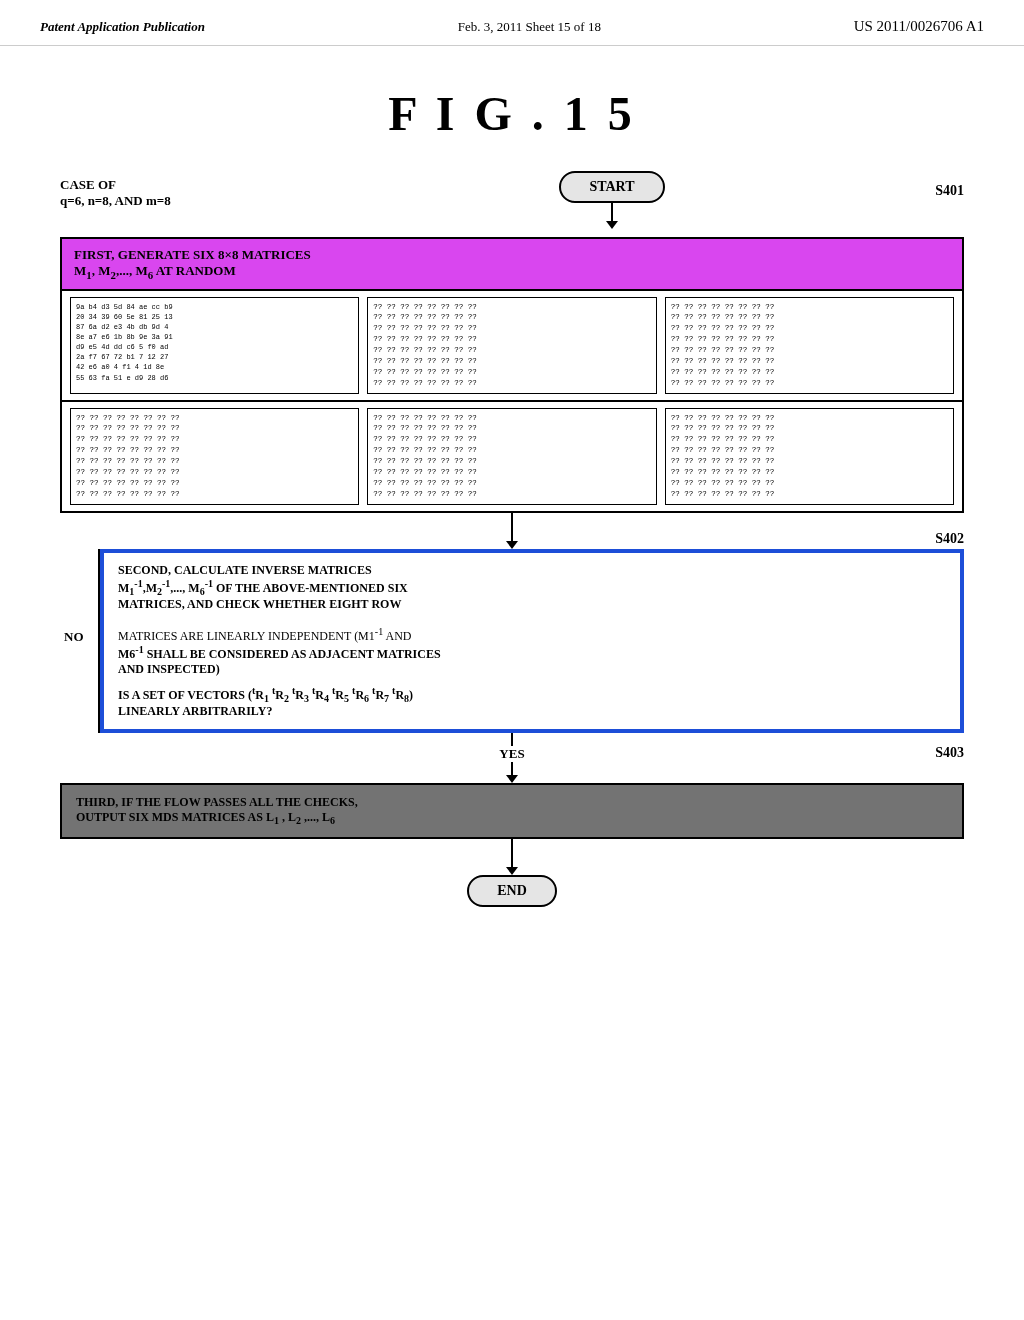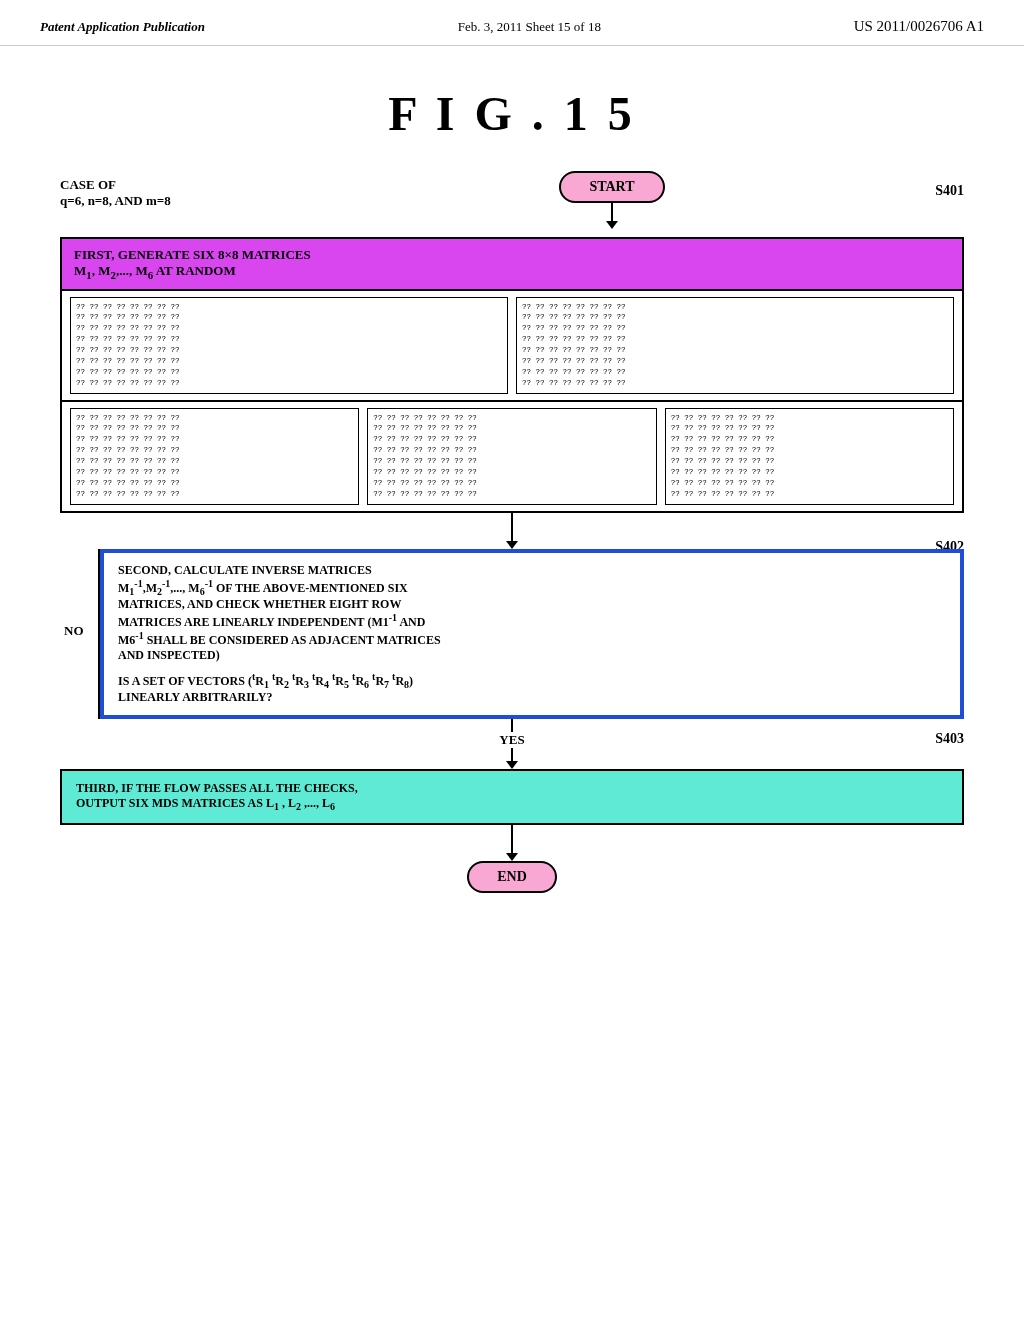--- a/index.html
+++ b/index.html
@@ -52,21 +52,21 @@
       width: 100%;
     }
 
     .start-end-bubble {
       display: inline-block;
       border: 2px solid #000;
       border-radius: 30px;
       padding: 6px 28px;
       font-size: 14px;
       font-weight: bold;
-      background: #f9a8d4;
+      background: #e5e5e5;
       text-align: center;
     }
 
     .matrix-box {
       border: 1px solid #000;
       font-size: 7.5px;
       font-family: 'Courier New', monospace;
       padding: 4px 5px;
       line-height: 1.45;
       min-width: 120px;
@@ -148,20 +148,28 @@
     </div>
 
     <div style="position:relative; margin-bottom:0;">
       <div style="border:2px solid #000; padding:8px 12px; background:#d946ef;">
         <div style="font-size:13px; font-weight:bold;">FIRST, GENERATE SIX 8×8 MATRICES</div>
         <div style="font-size:13px; font-weight:bold;">M<sub>1</sub>, M<sub>2</sub>,..., M<sub>6</sub> AT RANDOM</div>
       </div>
     </div>
 
     <div style="display:flex; gap:8px; border-left:2px solid #000; border-right:2px solid #000; border-bottom:2px solid #000; padding:6px 8px; background:#fff; margin-bottom:0;">
+      <div class="matrix-box first">9a b4 d3 5d 84 ae cc b9
+20 34 39 60 5e 81 25 13
+87 6a d2 e3 4b db 9d 4
+8e a7 e6 1b 8b 9e 3a 91
+d9 e5 4d dd c6 5 f0 ad
+2a f7 67 72 b1 7 12 27
+42 e6 a0 4 f1 4 1d 8e
+55 63 fa 51 e d9 28 d6</div>
       <div class="matrix-box">?? ?? ?? ?? ?? ?? ?? ??
 ?? ?? ?? ?? ?? ?? ?? ??
 ?? ?? ?? ?? ?? ?? ?? ??
 ?? ?? ?? ?? ?? ?? ?? ??
 ?? ?? ?? ?? ?? ?? ?? ??
 ?? ?? ?? ?? ?? ?? ?? ??
 ?? ?? ?? ?? ?? ?? ?? ??
 ?? ?? ?? ?? ?? ?? ?? ??</div>
       <div class="matrix-box">?? ?? ?? ?? ?? ?? ?? ??
 ?? ?? ?? ?? ?? ?? ?? ??
@@ -196,52 +204,52 @@
 ?? ?? ?? ?? ?? ?? ?? ??
 ?? ?? ?? ?? ?? ?? ?? ??
 ?? ?? ?? ?? ?? ?? ?? ??
 ?? ?? ?? ?? ?? ?? ?? ??
 ?? ?? ?? ?? ?? ?? ?? ??</div>
     </div>
 
     <div style="display:flex; flex-direction:column; align-items:center; position:relative; height:36px;">
       <div class="arrow-shaft" style="height:28px;"></div>
       <div class="arrow-head-down"></div>
-      <span class="s402-label" style="top:26px;">S402</span>
+      <span class="s402-label" style="top:18px;">S402</span>
     </div>
 
     <div style="position:relative; display:flex; align-items:stretch;">
 
       <div style="display:flex; flex-direction:column; align-items:flex-end; width:40px; position:relative;">
         <div style="font-size:13px; font-weight:bold; position:absolute; top:48%; left:4px; transform:translateY(-50%);">NO</div>
 
         <div style="width:2px; background:#000; flex:1; margin-right:0;"></div>
       </div>
 
       <div style="flex:1; border:4px solid #1d4ed8; padding:10px 14px; background:#fff;">
         <div style="font-size:12px; font-weight:bold;">SECOND, CALCULATE INVERSE MATRICES</div>
         <div style="font-size:12px; font-weight:bold;">M<sub>1</sub><sup>-1</sup>,M<sub>2</sub><sup>-1</sup>,..., M<sub>6</sub><sup>-1</sup>  OF THE ABOVE-MENTIONED SIX</div>
         <div style="font-size:12px; font-weight:bold;">MATRICES, AND CHECK WHETHER EIGHT ROW</div>
-        <div style="font-size:12px; font-weight:bold;">MATRICES ARE LINEARLY INDEPENDENT (M1<sup>-1</sup> AND</div>
+        <div style="font-size:12px; font-weight:normal;margin-top:14px;">MATRICES ARE LINEARLY INDEPENDENT (M1<sup>-1</sup> AND</div>
         <div style="font-size:12px; font-weight:bold;">M6<sup>-1</sup> SHALL BE CONSIDERED AS ADJACENT MATRICES</div>
         <div style="font-size:12px; font-weight:bold;">AND INSPECTED)</div>
         <div style="margin-top:8px; font-size:12px; font-weight:bold;">IS A SET OF VECTORS (<sup>t</sup>R<sub>1</sub> <sup>t</sup>R<sub>2</sub> <sup>t</sup>R<sub>3</sub> <sup>t</sup>R<sub>4</sub> <sup>t</sup>R<sub>5</sub> <sup>t</sup>R<sub>6</sub> <sup>t</sup>R<sub>7</sub> <sup>t</sup>R<sub>8</sub>)</div>
         <div style="font-size:12px; font-weight:bold;">LINEARLY ARBITRARILY?</div>
       </div>
     </div>
 
     <div style="display:flex; flex-direction:column; align-items:center; position:relative; height:50px;">
       <div class="arrow-shaft" style="height:14px;"></div>
       <div style="font-size:13px; font-weight:bold; margin:0 0;">YES</div>
       <div class="arrow-shaft" style="height:14px;"></div>
       <div class="arrow-head-down"></div>
       <span class="s403-label" style="top:12px;">S403</span>
     </div>
 
-    <div style="border:2px solid #000; padding:10px 14px; background:#5eead4;">
+    <div style="border:2px solid #000; padding:10px 14px; background:#737373;">
       <div style="font-size:12px; font-weight:bold;">THIRD, IF THE FLOW PASSES ALL THE CHECKS,</div>
       <div style="font-size:12px; font-weight:bold;">OUTPUT SIX MDS MATRICES AS L<sub>1</sub> , L<sub>2</sub> ,..., L<sub>6</sub></div>
     </div>
 
     <div style="display:flex; flex-direction:column; align-items:center; height:36px;">
       <div class="arrow-shaft" style="height:28px;"></div>
       <div class="arrow-head-down"></div>
     </div>
 
     <div style="display:flex; justify-content:center;">

